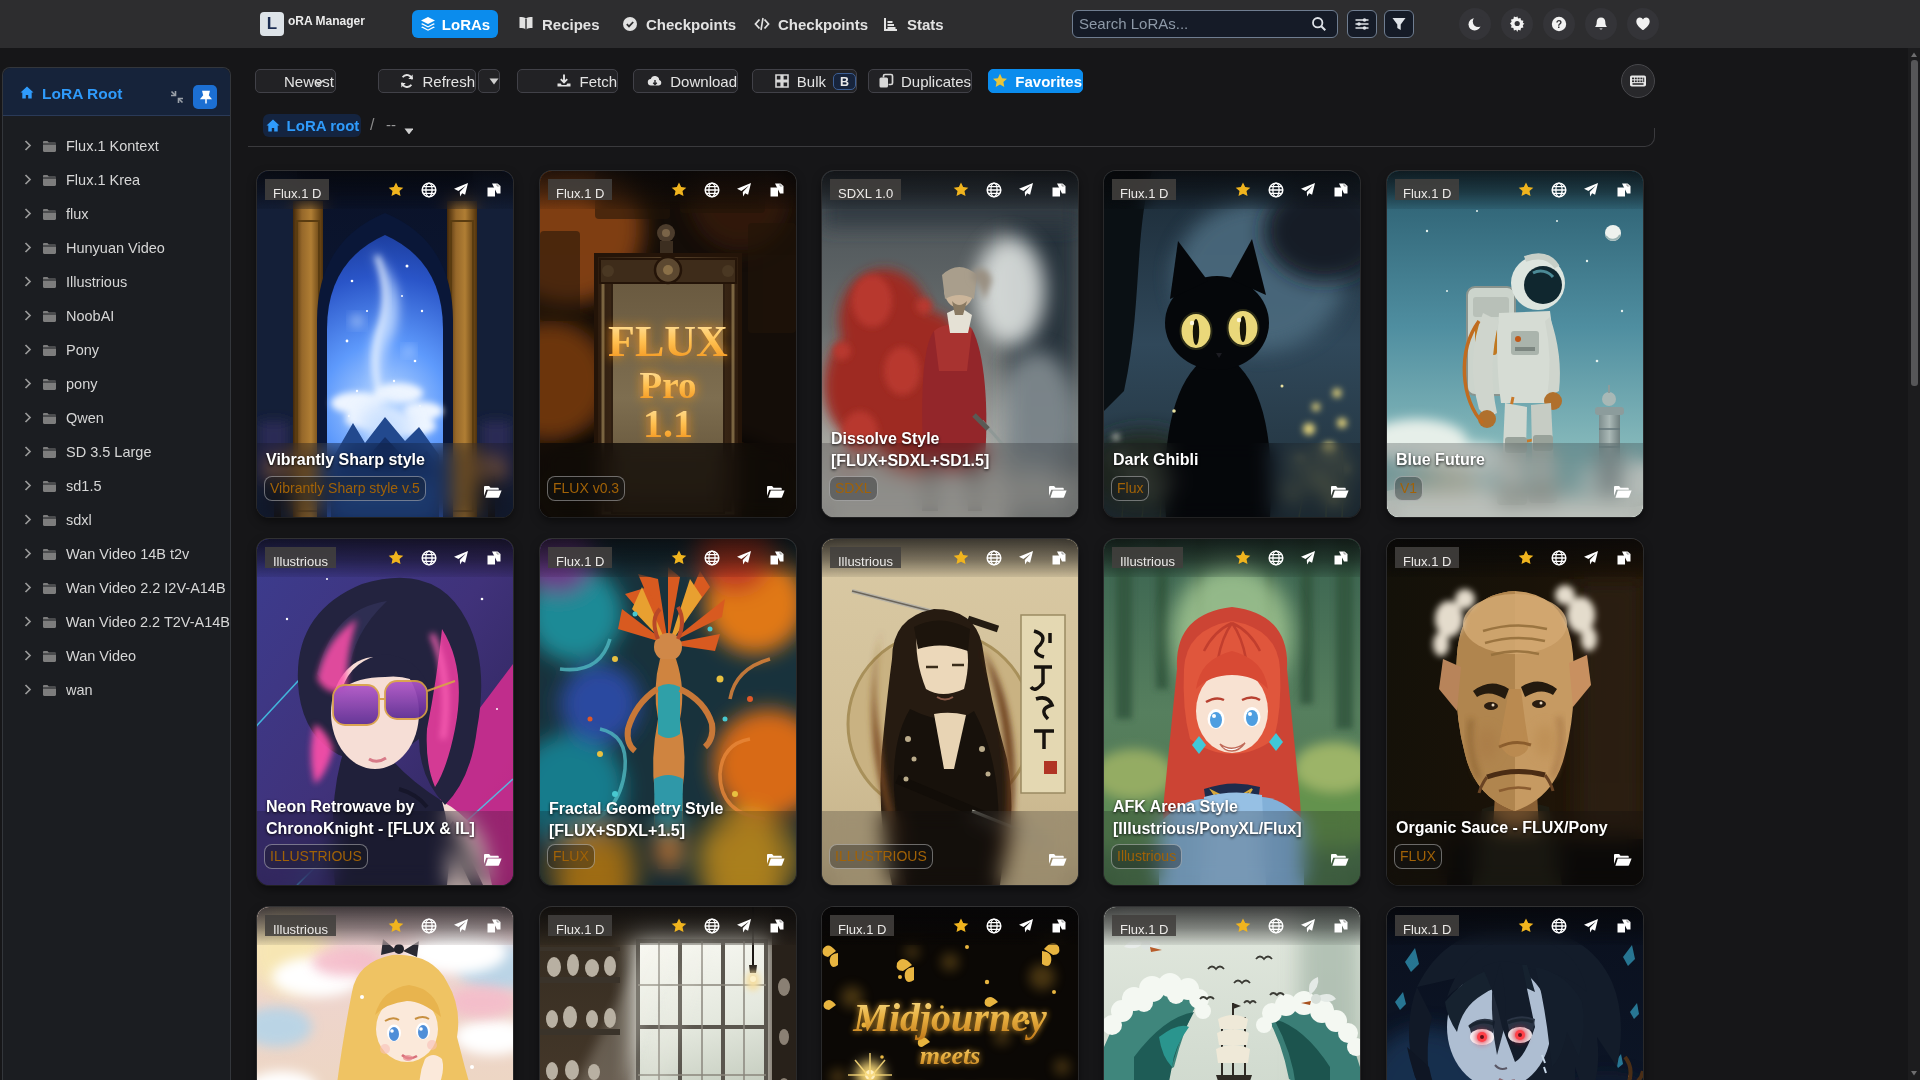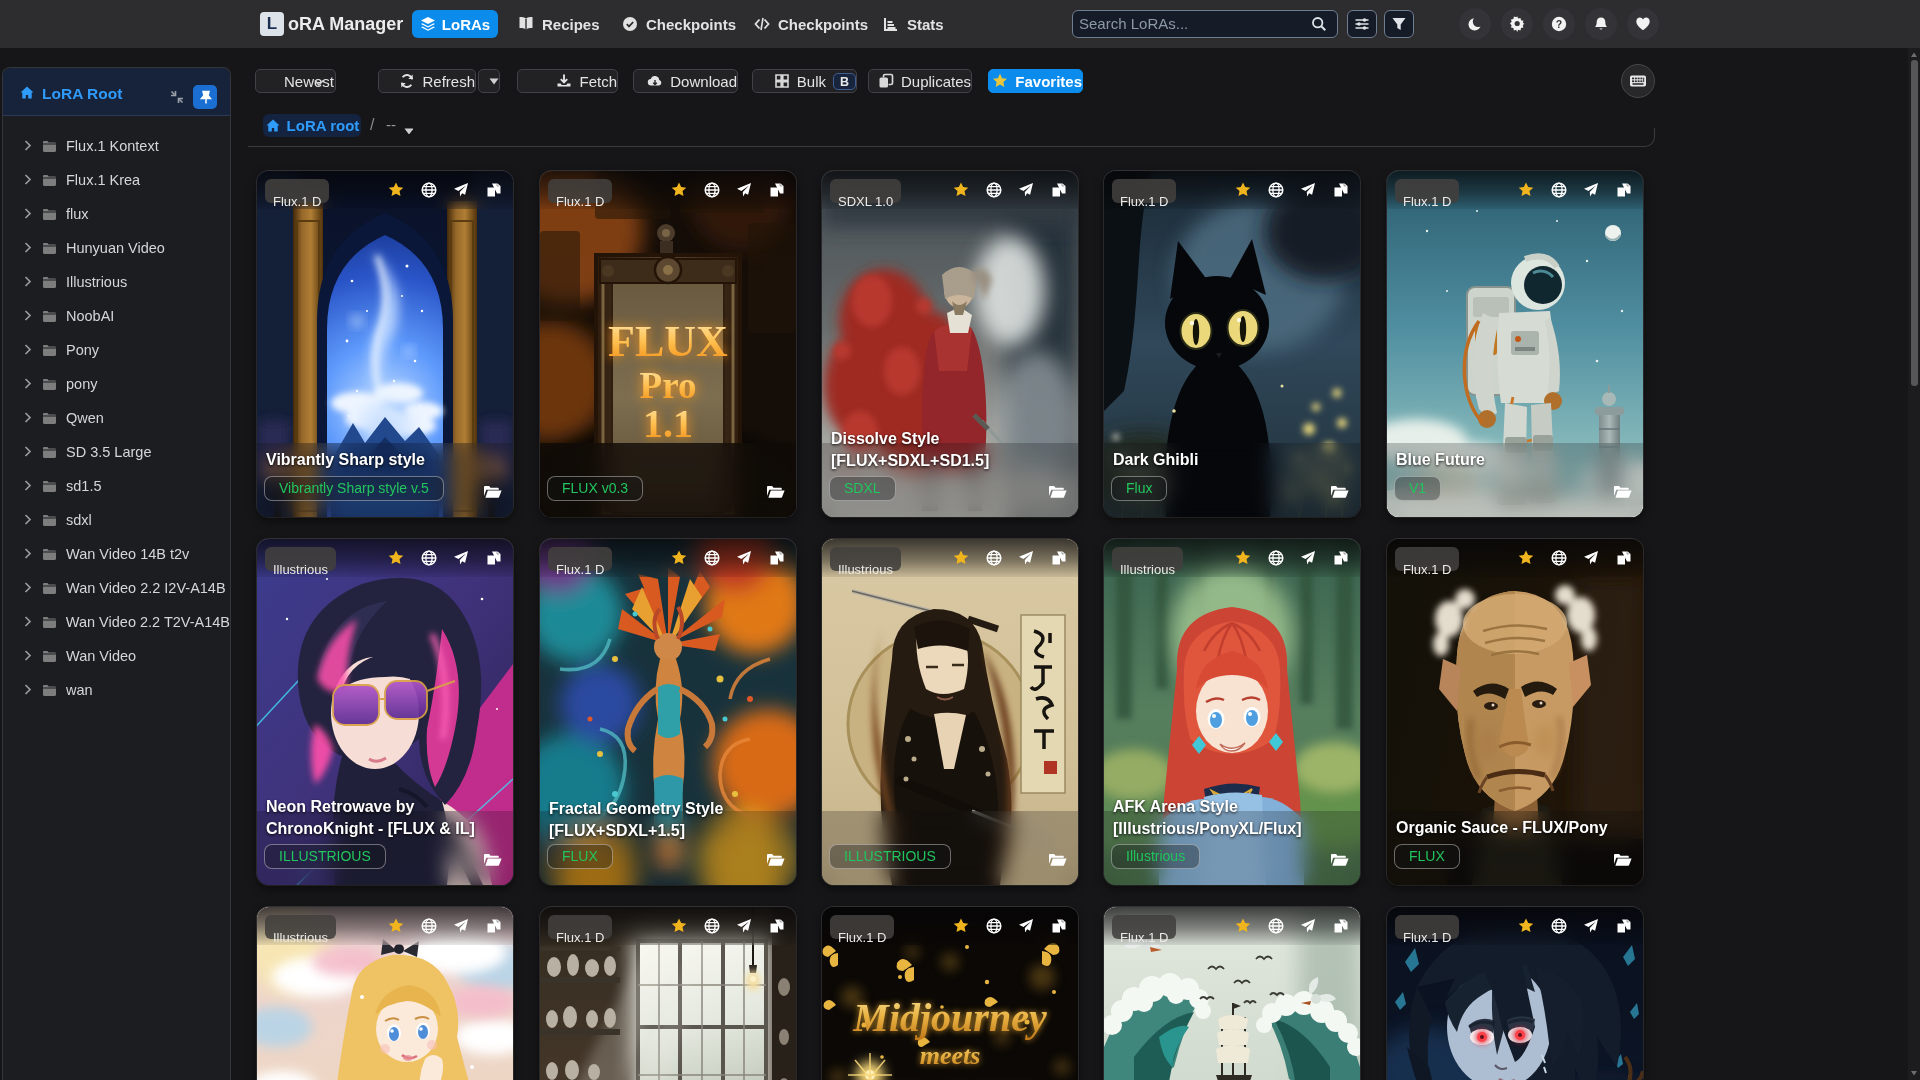--- a/index.html
+++ b/index.html
@@ -1,41 +1,41 @@
 <!DOCTYPE html>
 <html><head><meta charset="utf-8"><style>
 *{margin:0;padding:0;box-sizing:border-box}
 html,body{width:1920px;height:1080px;overflow:hidden;background:#161618;font-family:"Liberation Sans",sans-serif}
 .nav{position:absolute;left:0;top:0;width:1920px;height:48px;background:#2d2d2f}
 .logo{position:absolute;left:260px;top:12px;width:24px;height:24px;background:#dde3e8;border-radius:4px;color:#1c2d52;font-weight:bold;font-size:17px;text-align:center;line-height:24px}
-.logotext{position:absolute;left:288px;top:14px;font-size:18px;font-weight:bold;color:#ececec}
+.logotext{position:absolute;left:288px;top:14px;font-size:12px;font-weight:bold;color:#ececec}
 .navitem{position:absolute;top:0;height:48px;display:flex;align-items:center;gap:8px;color:#e2e2e2;font-size:15px;font-weight:600}
 .loras-pill{position:absolute;left:412px;top:10px;width:86px;height:28px;background:#0b8ced;border-radius:6px;display:flex;align-items:center;justify-content:center;gap:6px;color:#fff;font-size:15px;font-weight:600}
 .sinput{position:absolute;left:1072px;top:10px;width:266px;height:28px;background:#151b27;border:1px solid #6f7d90;border-radius:6px;color:#8d99a7;font-size:15px;line-height:26px;padding-left:6px}
 .sbtn{position:absolute;top:10px;width:30px;height:28px;background:#151b27;border:1px solid #6f7d90;border-radius:6px;display:flex;align-items:center;justify-content:center}
 .rbtn{position:absolute;top:8px;width:32px;height:32px;background:#343438;border-radius:50%;display:flex;align-items:center;justify-content:center}
 .scroll{position:absolute;left:1908px;top:48px;width:12px;height:1032px;background:#1c1c1e}
 .thumb{position:absolute;left:3px;top:12px;width:7px;height:326px;background:#565658;border-radius:3px}
 .sidebar{position:absolute;left:2px;top:67px;width:229px;height:1013px;background:#1b1d21;border:1px solid #33363b;border-bottom:none;border-radius:8px 8px 0 0}
 .sbhead{position:absolute;left:0;top:0;width:227px;height:48px;background:#16233a;border-bottom:1px solid #2a3a58;border-radius:8px 8px 0 0}
 .sbtitle{position:absolute;left:39px;top:17px;color:#2f9bfb;font-size:15.5px;font-weight:bold}
 .pin{position:absolute;left:190px;top:17px;width:24px;height:24px;background:#1c6fd2;border-radius:5px;display:flex;align-items:center;justify-content:center}
 .trow{position:absolute;left:0;width:227px;height:34px;display:flex;align-items:center;color:#d6d6d6;font-size:14.5px;white-space:nowrap}
 .trow .chev{margin-left:21px;width:12px;color:#9a9a9a}
 .trow .fold{margin-left:6px;margin-right:9px}
 .toolbtn{position:absolute;top:69px;height:24px;background:#222225;border:1px solid #414148;border-radius:5px;display:flex;align-items:center;justify-content:flex-end;gap:7px;color:#e3e3e3;font-size:15px}
 .crumb{position:absolute;left:263px;top:114px;width:98px;height:23px;background:#142440;border-radius:6px;display:flex;align-items:center;justify-content:center;gap:7px;color:#2f9bfb;font-size:15px;font-weight:bold}
 .mainline{position:absolute;left:248px;top:128px;width:1407px;height:19px;border-right:1px solid #3a3a3d;border-bottom:1px solid #3a3a3d;border-radius:0 0 10px 0}
 .card{position:absolute;width:256px;height:346px;border-radius:12px;overflow:hidden;background:#000;box-shadow:0 4px 10px rgba(0,0,0,.5),0 0 0 1px rgba(255,255,255,.14)}
 .card svg.art{position:absolute;left:0;top:0}
 .chead{position:absolute;left:0;top:0;width:256px;height:38px;backdrop-filter:blur(9px);background:linear-gradient(rgba(6,6,8,.74),rgba(6,6,8,.45) 55%,rgba(6,6,8,.08))}
-.ctag{position:absolute;left:8px;top:8px;height:21px;padding:12px 8px;background:rgba(66,64,62,.88);border-radius:6px;color:#eceae8;font-size:13px;line-height:21px}
+.ctag{position:absolute;left:8px;top:8px;height:21px;padding:4px 8px;background:rgba(66,64,62,.88);border-radius:0;color:#eceae8;font-size:13px;line-height:21px}
 .cfoot{position:absolute;left:0;top:272px;width:256px;height:74px;backdrop-filter:blur(10px);background:rgba(10,10,14,.22)}
 .ctitle{position:absolute;left:9px;color:#fff;font-size:16px;font-weight:bold;line-height:21.5px;text-shadow:0 1px 3px rgba(0,0,0,.9)}
-.cver{position:absolute;left:7px;bottom:16px;height:25px;padding:0 14px;border:1px solid rgba(255,255,255,.38);background:rgba(20,22,26,.35);border-radius:8px;color:#22c55e;font-size:14px;line-height:23px}
+.cver{position:absolute;left:7px;bottom:16px;height:25px;padding:0 5px;border:1px solid rgba(255,255,255,.38);background:rgba(20,22,26,.35);border-radius:8px;color:#a16207;font-size:14px;line-height:23px}
 .cicons{position:absolute;top:11px;right:11px;display:flex;gap:16.7px}
 </style></head>
 <body>
 <div class="nav">
     <div class="logo">L</div>
     <div class="logotext">oRA Manager</div>
     <div class="loras-pill">
       <svg width="16" height="16" viewBox="0 0 16 16" style="">
         <path d="M8 1 15 4.5 8 8 1 4.5Z M2.5 7.2 1 8l7 3.5L15 8l-1.5-.8L8 10.2Z M2.5 10.4 1 11.2l7 3.5 7-3.5-1.5-.8L8 13.4Z" fill="#fff"></path>
       </svg>

